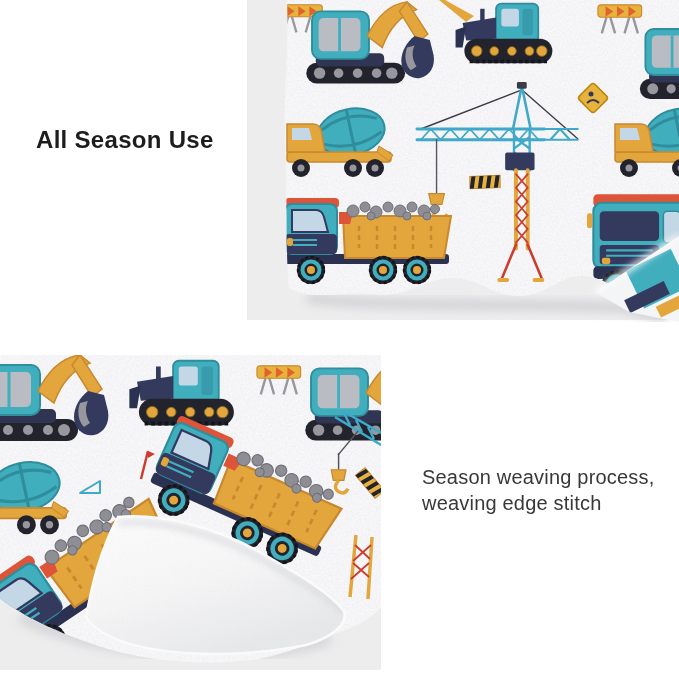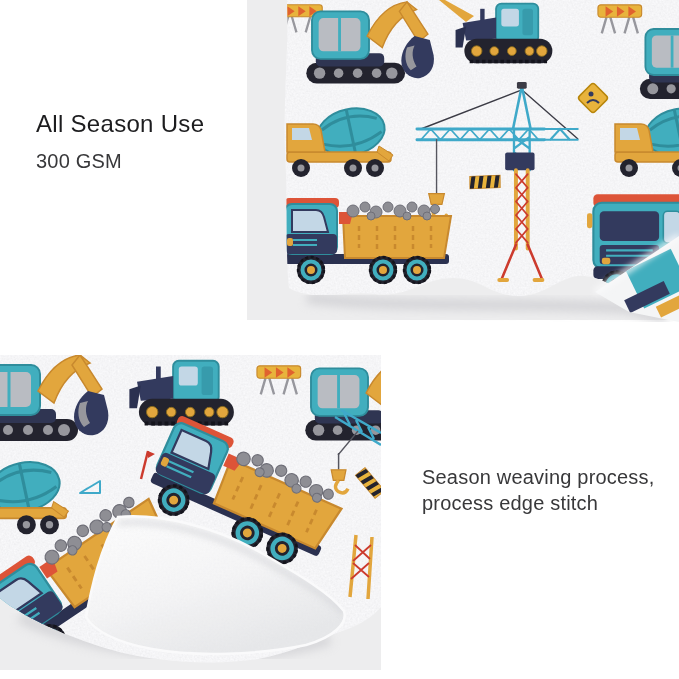--- a/index.html
+++ b/index.html
@@ -5,21 +5,21 @@
   html,body{margin:0;padding:0;background:#ffffff;}
   .stage{position:relative;width:679px;height:679px;background:#ffffff;overflow:hidden;
          font-family:"Liberation Sans", sans-serif;}
   .backdrop{position:absolute;}
   .backdrop-top{left:247px;top:0;width:432px;height:320px;background:#ededee;}
   .backdrop-bottom{left:0;top:355px;width:381px;height:315px;background:#ededee;}
   .photo{position:absolute;display:block;}
   .photo-top{left:247px;top:0;width:432px;height:322px;}
   .photo-bottom{left:0;top:355px;width:381px;height:315px;}
   .panel-text{position:absolute;}
-  .panel-text h3{margin:0 0 10px 0;font-size:24px;font-weight:400;color:#1d1d1f;letter-spacing:0.3px;}
+  .panel-text h3{margin:16px 0 10px 0;font-size:24px;font-weight:700;color:#1d1d1f;letter-spacing:0.3px;}
   .panel-text .line{font-size:20px;color:#38383a;line-height:26px;letter-spacing:0.2px;}
   .text-top{left:36px;top:110px;}
   .text-bottom{left:422px;top:464px;}
   .defs-holder{position:absolute;width:0;height:0;overflow:hidden;}
 </style>
 </head>
 <body>
 
 <div class="stage">
 
@@ -259,21 +259,20 @@
           <rect x="386" y="258" width="50" height="42" transform="rotate(-26 410 280)" fill="#41aebe"></rect>
           <rect x="378" y="290" width="44" height="14" transform="rotate(-26 400 297)" fill="#333a5e"></rect>
           <rect x="410" y="300" width="28" height="12" transform="rotate(-26 424 306)" fill="#e2a63d"></rect>
         </g>
         <path d="M348,292 L432,236" stroke="#fbfbfc" stroke-width="5" filter="url(#blur3)" fill="none"></path>
       </g>
     </svg>
 
     <div class="panel-text text-top">
       <h3>All Season Use</h3>
-      <div class="line">300 GSM</div>
     </div>
   </section>
 
   <section>
     <div class="backdrop backdrop-bottom"></div>
 
     <svg class="photo photo-bottom" viewBox="0 0 381 315" role="img">
       <defs>
         <clipPath id="clipBot">
           <path d="M0,0 L381,0 L381,252 C372,262 360,270 342,276 C315,286 290,298 258,304 C220,310 170,308 128,299 C92,291 45,272 22,258 C12,252 5,248 0,243 Z"></path>
@@ -316,17 +315,17 @@
         <path filter="url(#fuzz2)" fill="url(#foldg)" d="M118,162 C160,158 215,172 258,196 C300,220 330,238 344,256 C348,268 334,282 306,290 C258,300 196,302 152,294 C118,288 94,276 86,262 C92,230 100,195 118,162 Z"></path>
         <g clip-path="url(#blobclip)">
           <path d="M118,168 C160,164 215,178 258,202 C300,226 330,242 344,258" stroke="#d3d4d8" stroke-width="6" fill="none" opacity="0.65" filter="url(#blur3)"></path>
         </g>
         <path d="M118,162 C160,158 215,172 258,196 C300,220 330,238 344,256 C348,268 334,282 306,290 C258,300 196,302 152,294 C118,288 94,276 86,262 C92,230 100,195 118,162 Z" fill="none" stroke="#fafafb" stroke-width="2.5"></path>
       </g>
     </svg>
 
     <div class="panel-text text-bottom">
       <div class="line">Season weaving process,</div>
-      <div class="line">process edge stitch</div>
+      <div class="line">weaving edge stitch</div>
     </div>
   </section>
 
 </div>
 
 </body></html>

